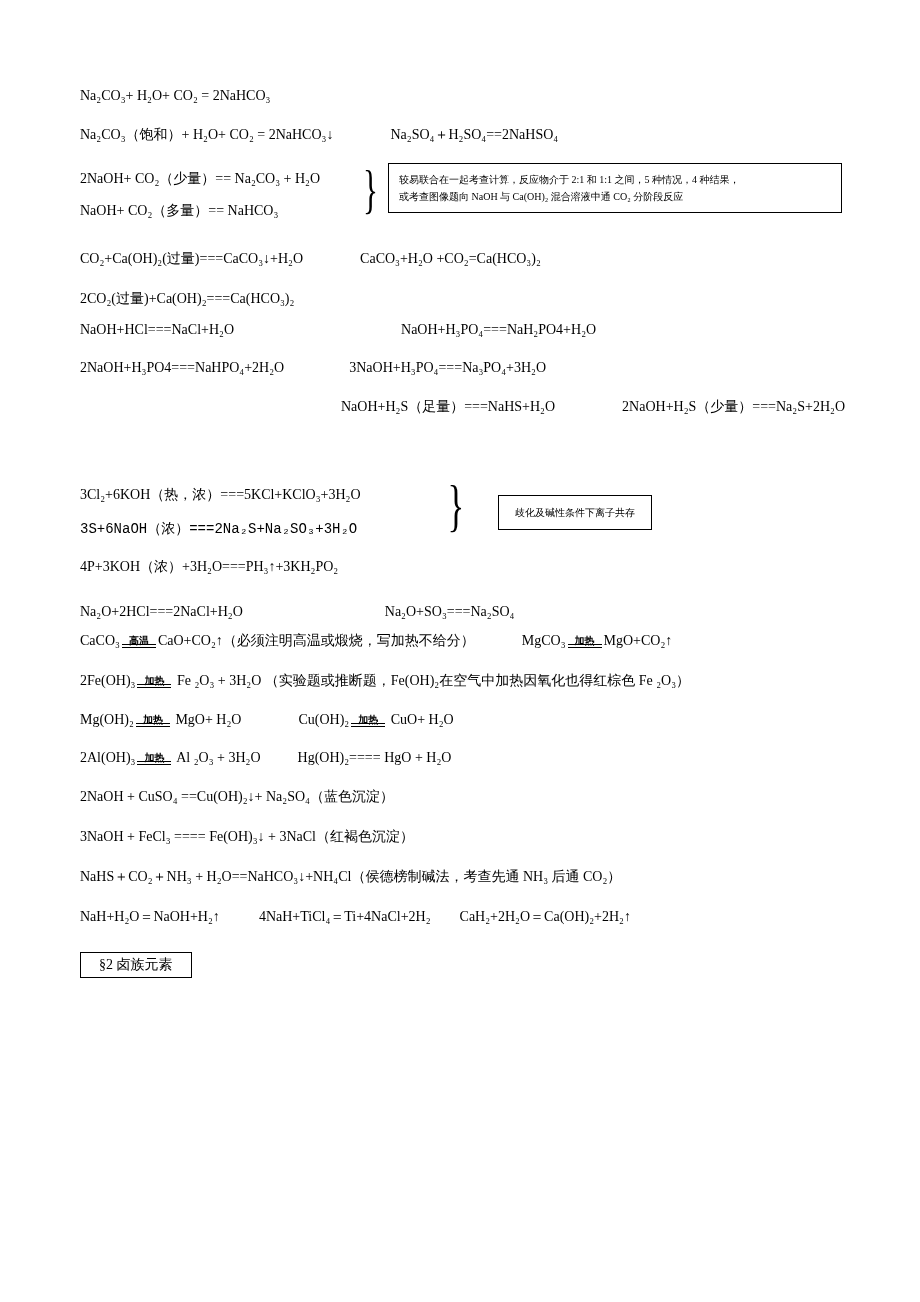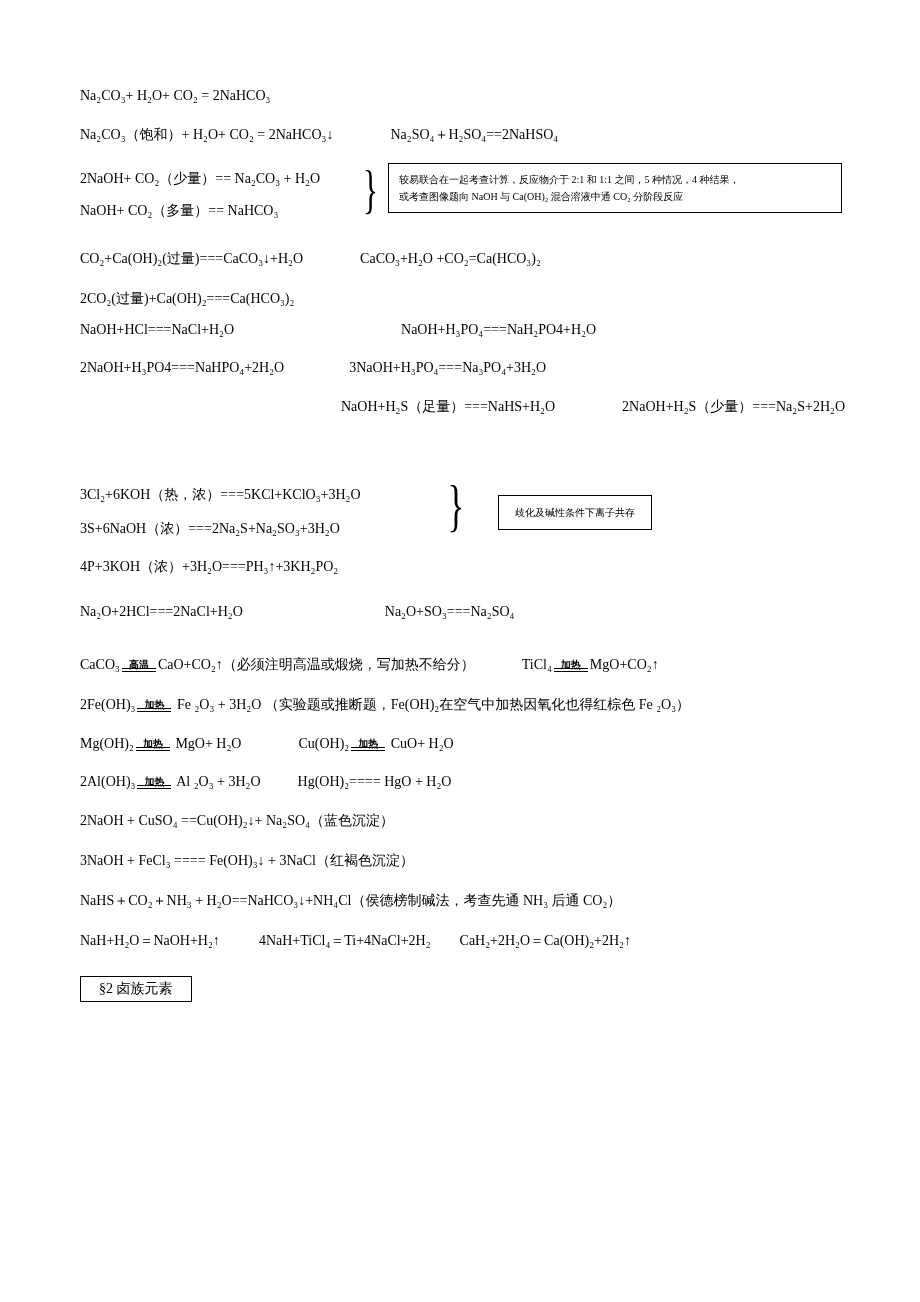--- a/index.html
+++ b/index.html
@@ -112,39 +112,39 @@
   </div>
 
   <div class="line" style="margin-bottom:70px;text-align:right;">
     <span>NaOH+H₂S（足量）===NaHS+H₂O</span>
     <span class="gap" style="width:60px;"></span>
     <span>2NaOH+H₂S（少量）===Na₂S+2H₂O</span>
   </div>
 
   <div class="group-1">
     <div class="line" style="margin-bottom:16px;">3Cl₂+6KOH（热，浓）===5KCl+KClO₃+3H₂O</div>
-    <div class="line" style="margin-bottom:20px;">3S+6NaOH（浓）===2Na₂S+Na₂SO₃+3H₂O</div>
+    <div class="line" style="margin-bottom:20px;font-family:Liberation Mono, monospace;">3S+6NaOH（浓）===2Na₂S+Na₂SO₃+3H₂O</div>
     <span class="brace" style="left:362px; top:-6px; font-size:58px;">}</span>
     <div class="note-box" style="left:418px; top:9px; padding:8px 16px;">
       <span>歧化及碱性条件下离子共存</span>
     </div>
   </div>
 
   <div class="line" style="margin-bottom:28px;">4P+3KOH（浓）+3H₂O===PH₃↑+3KH₂PO₂</div>
 
-  <div class="line" style="margin-bottom:36px;">
+  <div class="line" style="margin-bottom:12px;">
     <span>Na₂O+2HCl===2NaCl+H₂O</span>
     <span class="gap" style="width:135px;"></span>
     <span>Na₂O+SO₃===Na₂SO₄</span>
   </div>
 
   <div class="line">
     <span>CaCO₃</span><span class="heat"><span class="top">高温</span><span class="bar"></span></span><span>CaO+CO₂↑（必须注明高温或煅烧，写加热不给分）</span>
     <span class="gap" style="width:40px;"></span>
-    <span>TiCl₄</span><span class="heat"><span class="top">加热</span><span class="bar"></span></span><span>MgO+CO₂↑</span>
+    <span>MgCO₃</span><span class="heat"><span class="top">加热</span><span class="bar"></span></span><span>MgO+CO₂↑</span>
   </div>
 
   <div class="line">
     <span>2Fe(OH)₃</span><span class="heat"><span class="top">加热</span><span class="bar"></span></span><span> Fe ₂O₃ + 3H₂O （实验题或推断题，Fe(OH)₂在空气中加热因氧化也得红棕色 Fe ₂O₃）</span>
   </div>
 
   <div class="line">
     <span>Mg(OH)₂</span><span class="heat"><span class="top">加热</span><span class="bar"></span></span><span> MgO+ H₂O</span>
     <span class="gap" style="width:50px;"></span>
     <span>Cu(OH)₂</span><span class="heat"><span class="top">加热</span><span class="bar"></span></span><span> CuO+ H₂O</span>

